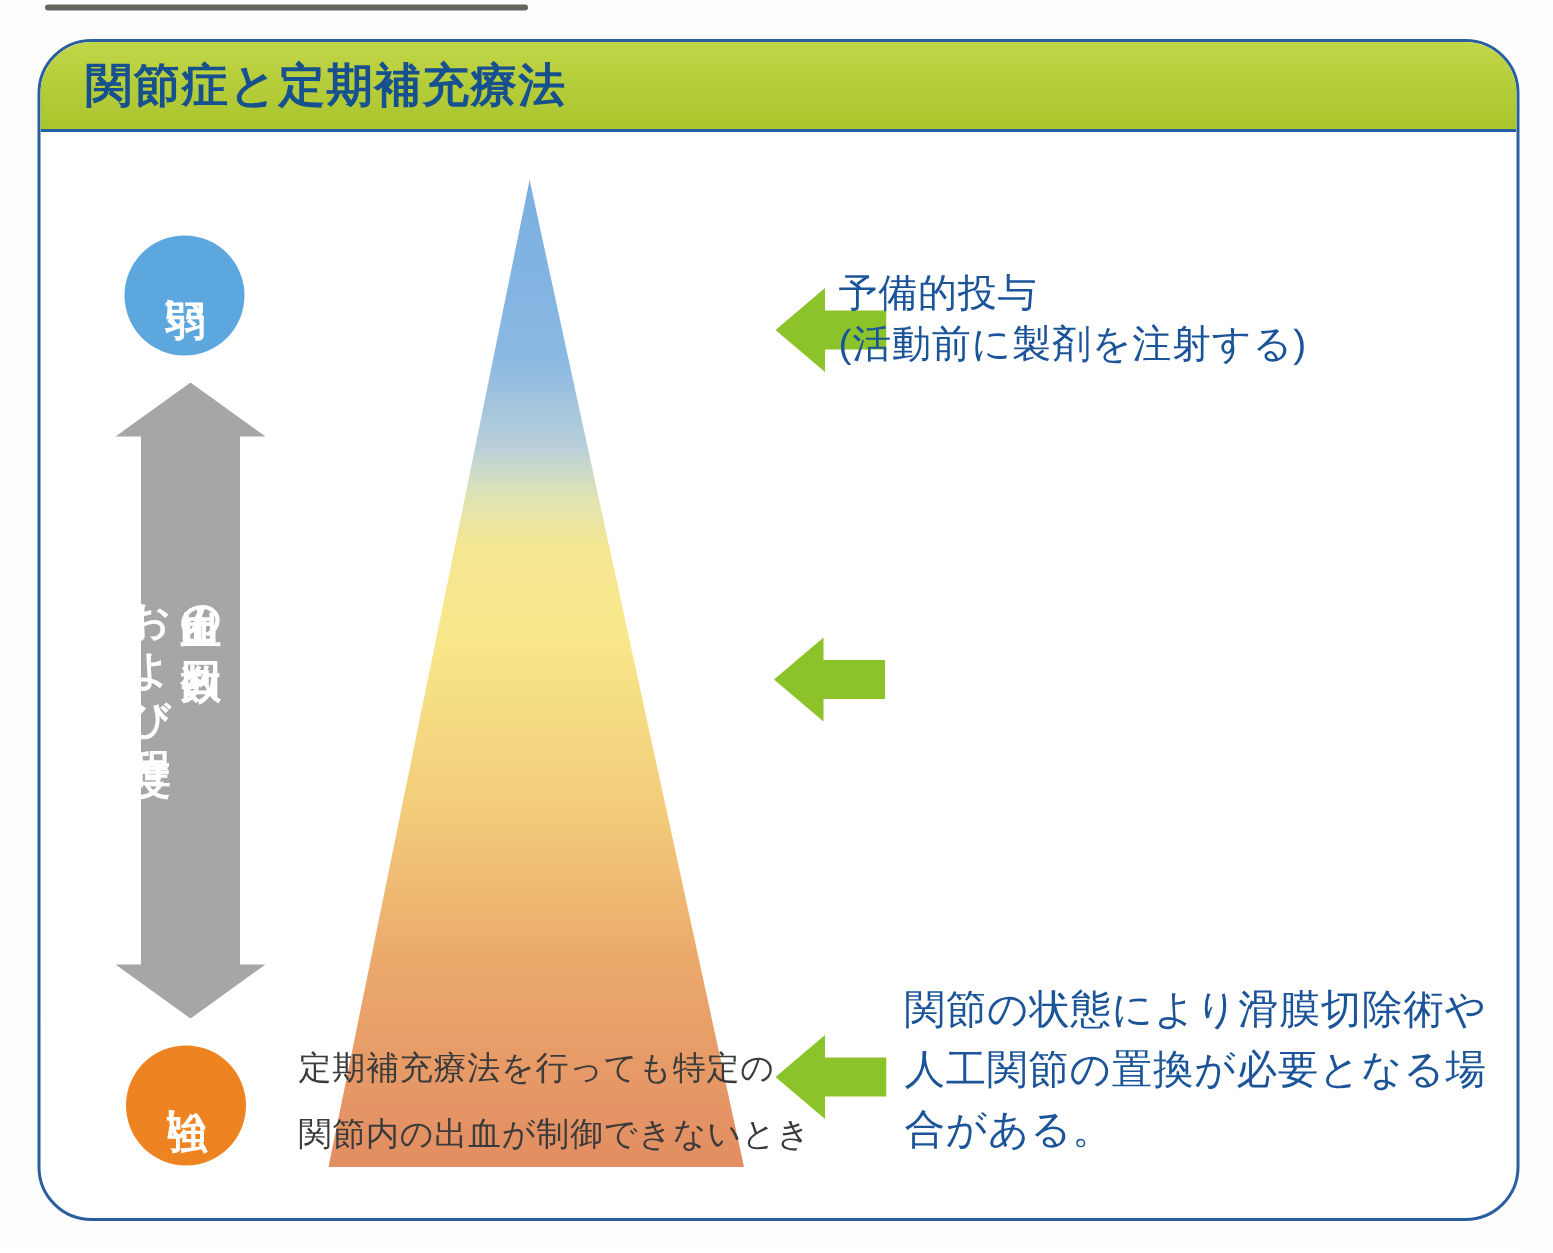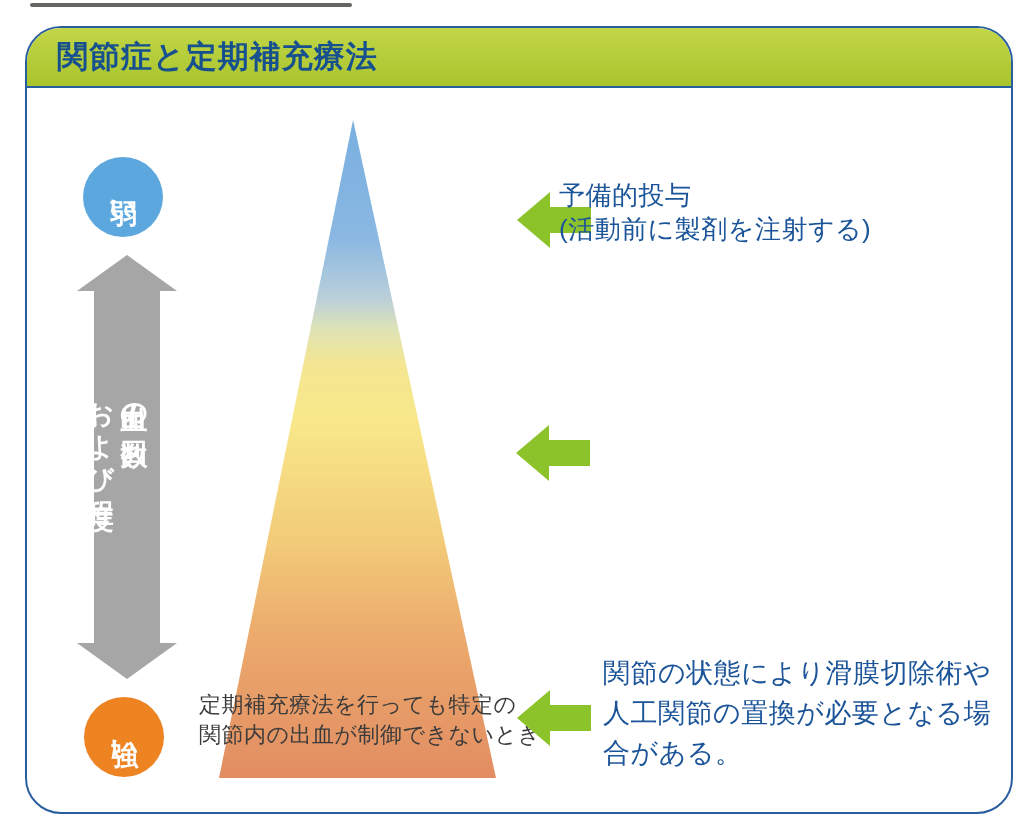--- a/index.html
+++ b/index.html
@@ -47,21 +47,21 @@
   .circle-text{
     writing-mode:vertical-rl;text-orientation:upright;
     font-size:27px;font-weight:bold;color:#ffffff;line-height:1;letter-spacing:2px;
   }
 
   .cond{
     position:absolute;color:#3b3b3b;white-space:pre-line;letter-spacing:.5px;
   }
   .cond-a{left:179px;top:78px;font-size:23.5px;line-height:34px;}
   .cond-b{left:217px;top:330px;font-size:24px;line-height:33px;}
-  .cond-c{left:172px;top:600px;font-size:22px;line-height:30px;}
+  .cond-c{left:172px;top:600px;font-size:22px;line-height:44px;}
 
   .treat{
     position:absolute;color:#1b5498;white-space:pre-line;font-weight:500;letter-spacing:.5px;
   }
   .treat-1{left:532px;top:88px;font-size:26px;line-height:34px;}
   .treat-2{left:558px;top:266px;font-size:27px;line-height:40px;}
   .treat-3{left:560px;top:563px;font-size:27px;line-height:40px;margin-left:16px;}
 
   .green-arrow{position:absolute;width:74px;height:56px;}
   .ga-1{left:490px;top:102px;}

